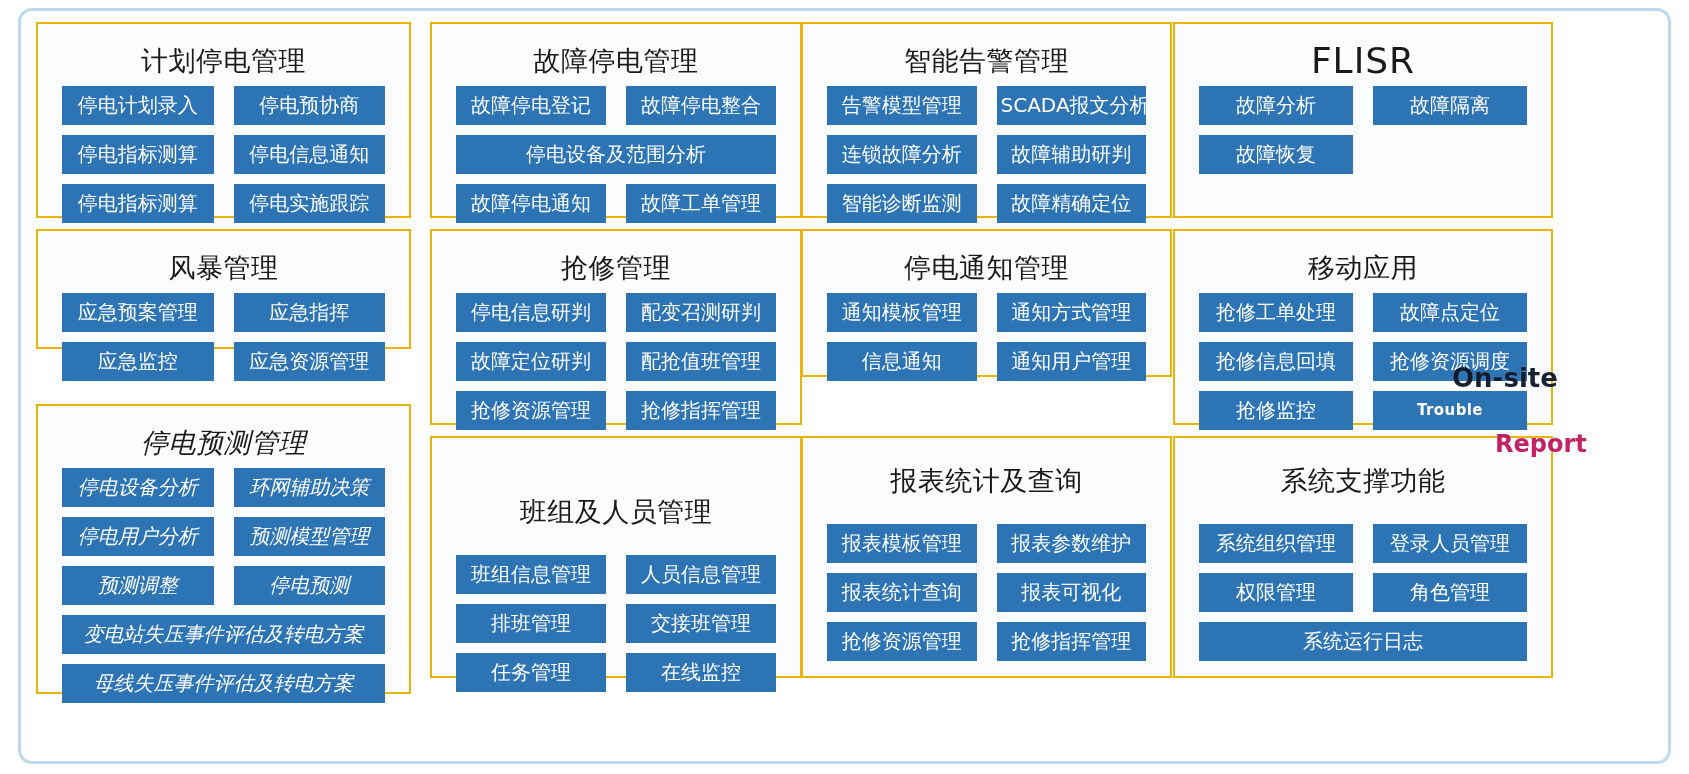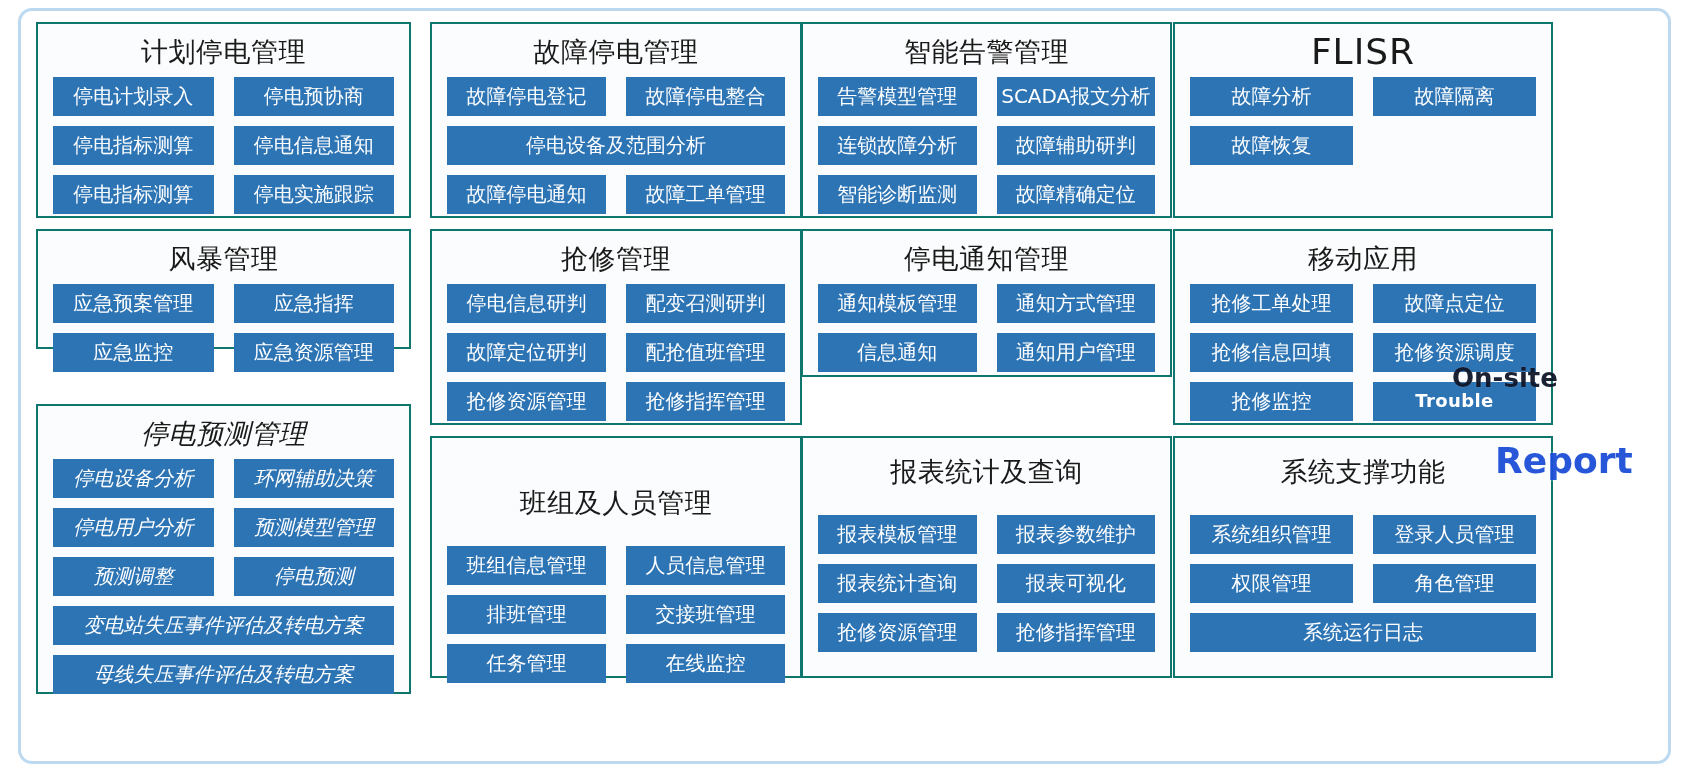--- a/index.html
+++ b/index.html
@@ -31,23 +31,23 @@
   .grid {
     position: absolute;
     left: 36px;
     top: 22px;
     width: 1617px;
     height: 728px;
   }
   
   .panel {
     position: absolute;
-    border: 2px solid #0f766e;
+    border: 2px solid #eab308;
     background: #fbfcfd;
-    padding: 3px;
+    padding: 12px;
   }
   .panel-title {
     text-align: center;
     font-size: 27px;
     line-height: 30px;
     color: #1a1a1a;
     font-weight: 400;
     letter-spacing: 0.5px;
     padding-top: 10px;
     padding-bottom: 10px;
@@ -77,42 +77,42 @@
     flex: 1 1 0;
     white-space: nowrap;
     overflow: hidden;
     user-select: none;
   }
   .btn.wide { flex: 1 1 100%; }
   .btn.empty {
     background: transparent;
     color: transparent;
   }
-  .btn.latin { font-size: 18px; font-weight: 600; letter-spacing: 0.4px; }
+  .btn.latin { font-size: 15px; font-weight: 600; letter-spacing: 0.4px; }
 
   
   .overlay-text {
     position: absolute;
     color: #0f172a;
     font-weight: 700;
     white-space: nowrap;
     pointer-events: none;
     opacity: 0.95;
   }
   .overlay-onsite {
     font-size: 26px;
     left: 1452px;
     top: 363px;
     text-shadow: 0 0 1px rgba(255,255,255,0.4);
   }
   .overlay-report {
-    font-size: 36px;
+    font-size: 24px;
     left: 1495px;
-    top: 440px;
-    color: #1d4ed8;
+    top: 430px;
+    color: #be185d;
     text-shadow: 0 0 2px rgba(240,246,252,0.9);
   }
 </style>
 </head>
 <body>
 
 <div id="canvas">
   <div class="outer-frame"></div>
 
   <div class="grid">

